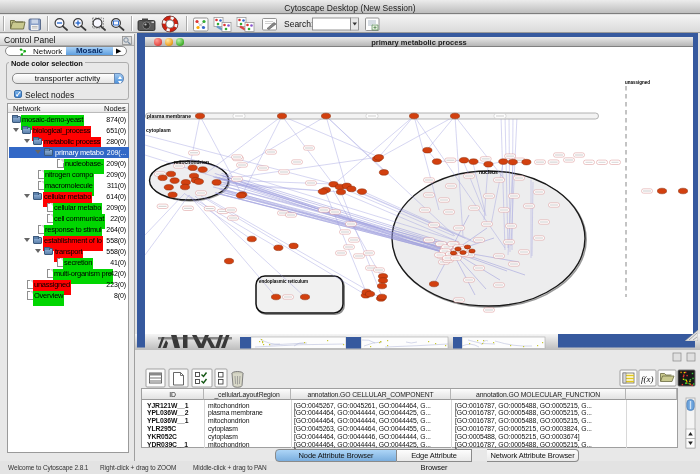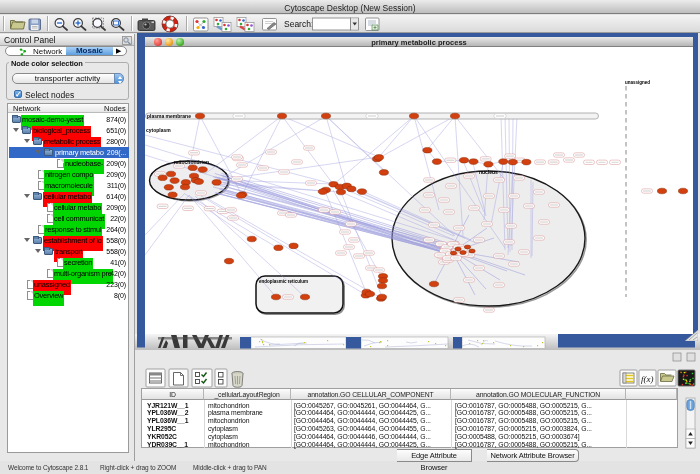--- a/index.html
+++ b/index.html
@@ -833,20 +833,21 @@
 <div class="td" style="left:313px;top:43.9px;width:170px;">[GO:0005488, GO:0005215, GO:0003674]</div>
 <div class="td" style="left:5px;top:51.75px;width:55px;font-weight:bold;">YDR039C__1</div>
 <div class="td" style="left:66px;top:51.75px;width:80px;">mitochondrion</div>
 <div class="td" style="left:152px;top:51.75px;width:155px;">[GO:0044464, GO:0044444, GO:0044425, G...</div>
 <div class="td" style="left:313px;top:51.75px;width:170px;">[GO:0016787, GO:0005488, GO:0005215, G...</div>
 <div class="abs" style="left:62px;top:11px;width:1px;height:48px;background:#d8d8d8;"></div>
 <div class="abs" style="left:149px;top:11px;width:1px;height:48px;background:#d8d8d8;"></div>
 <div class="abs" style="left:309px;top:11px;width:1px;height:48px;background:#d8d8d8;"></div>
 <div class="abs" style="left:484px;top:11px;width:1px;height:48px;background:#d8d8d8;"></div>
 </div>
+  <div class="abs btab" style="left:140px;width:122px;border-radius:4px 0 0 4px;background:linear-gradient(#add5f7,#7aaede);font-weight:normal;">Node Attribute Browser</div>
   <div class="abs btab" style="left:262px;width:75px;border-left:none;">Edge Attribute Browser</div>
   <div class="abs btab" style="left:352px;width:92px;border-left:none;border-radius:0 4px 4px 0;">Network Attribute Browser</div>
 </div>
 
 <div class="abs" id="status" style="left:0;top:463px;width:700px;height:11px;">
   <span style="left:8px;">Welcome to Cytoscape 2.8.1</span>
   <span style="left:100px;">Right-click + drag to ZOOM</span>
   <span style="left:193px;">Middle-click + drag to PAN</span>
 </div>
 

